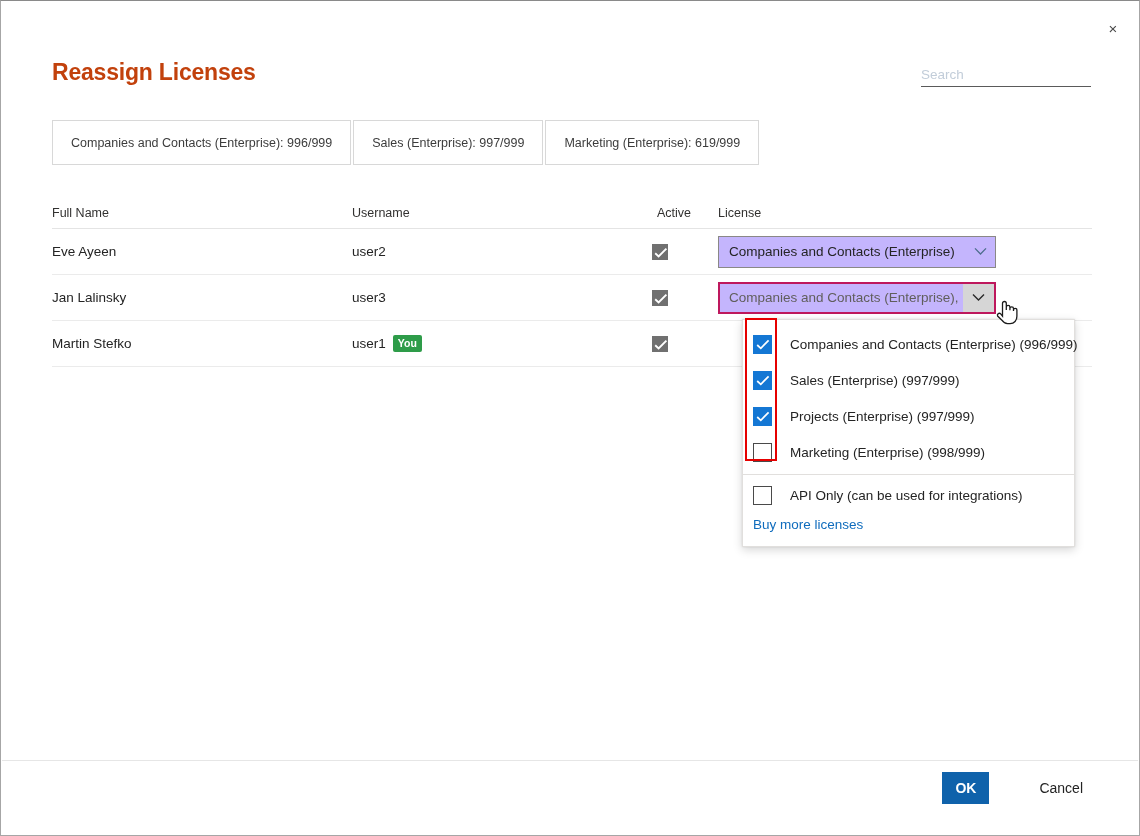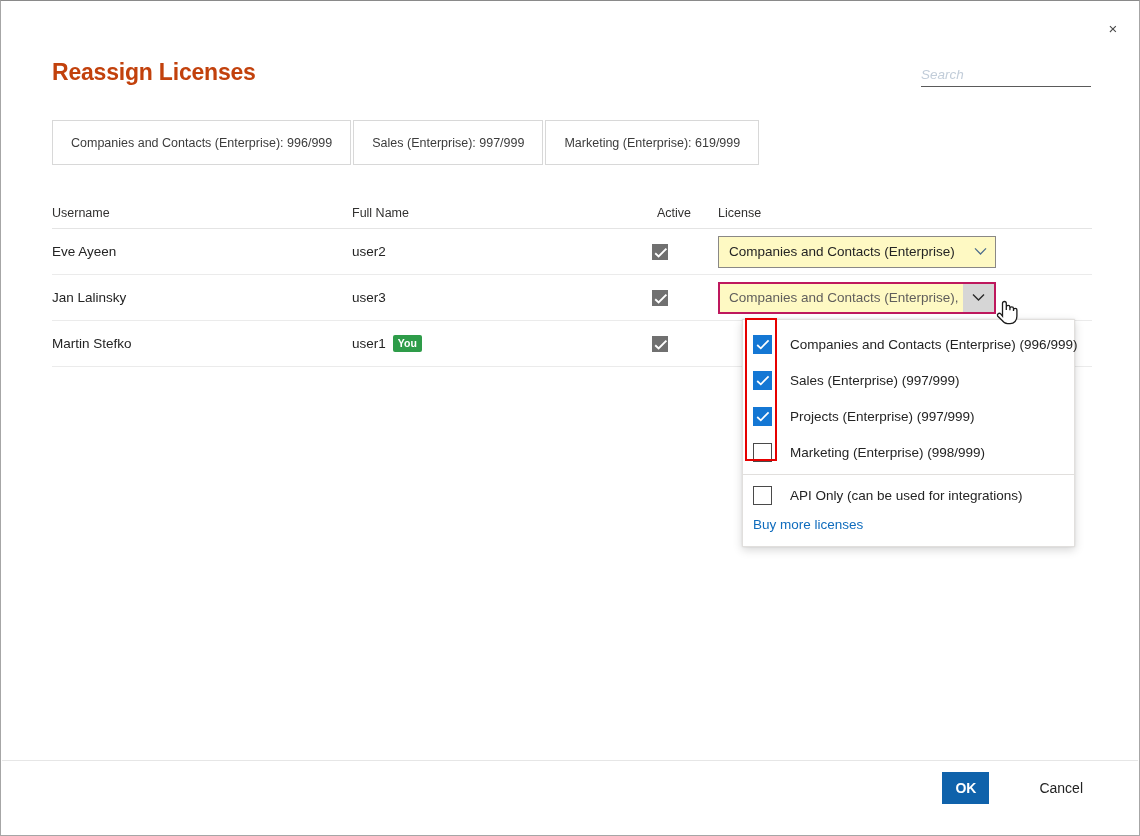--- a/index.html
+++ b/index.html
@@ -58,21 +58,20 @@
   .search-input {
     width: 170px;
     border: none;
     border-bottom: 1px solid #5a5a5a;
     outline: none;
     font-family: "Liberation Sans", sans-serif;
     font-size: 13.5px;
     color: #1a1a1a;
     padding: 0 0 4px 0;
     background: transparent;
-    font-style: italic;
   }
   .search-input::placeholder { color: #c2cdd9; }
 
   
   .tabs {
     position: absolute;
     left: 51px; top: 119px;
     display: flex;
     gap: 0;
   }
@@ -139,21 +138,21 @@
     display: inline-block;
     cursor: default;
   }
   .cb-gray svg { position: absolute; left: 1px; top: 2px; }
 
   
   .combo {
     position: relative;
     width: 278px; height: 32px;
     border: 1px solid #8a8886;
-    background: #fef9c3;
+    background: #c4b5fd;
     display: flex;
     align-items: center;
     cursor: pointer;
   }
   .combo .combo-text {
     flex: 1;
     padding-left: 10px;
     font-size: 13.5px;
     color: #242424;
     white-space: nowrap;
@@ -310,22 +309,22 @@
       <span>Sales (Enterprise): 997/999</span>
     </div>
     <div class="tab">
       <span>Marketing (Enterprise): 619/999</span>
     </div>
   </div>
 
   <div class="table">
 
     <div class="trow thead">
+      <div class="cell c-name">Full Name</div>
       <div class="cell c-user">Username</div>
-      <div class="cell c-name">Full Name</div>
       <div class="cell c-active">Active</div>
       <div class="cell c-license">License</div>
     </div>
 
     <div class="trow">
       <div class="cell c-name">Eve Ayeen</div>
       <div class="cell c-user">
         <span>user2</span>
       </div>
       <div class="cell c-active">

